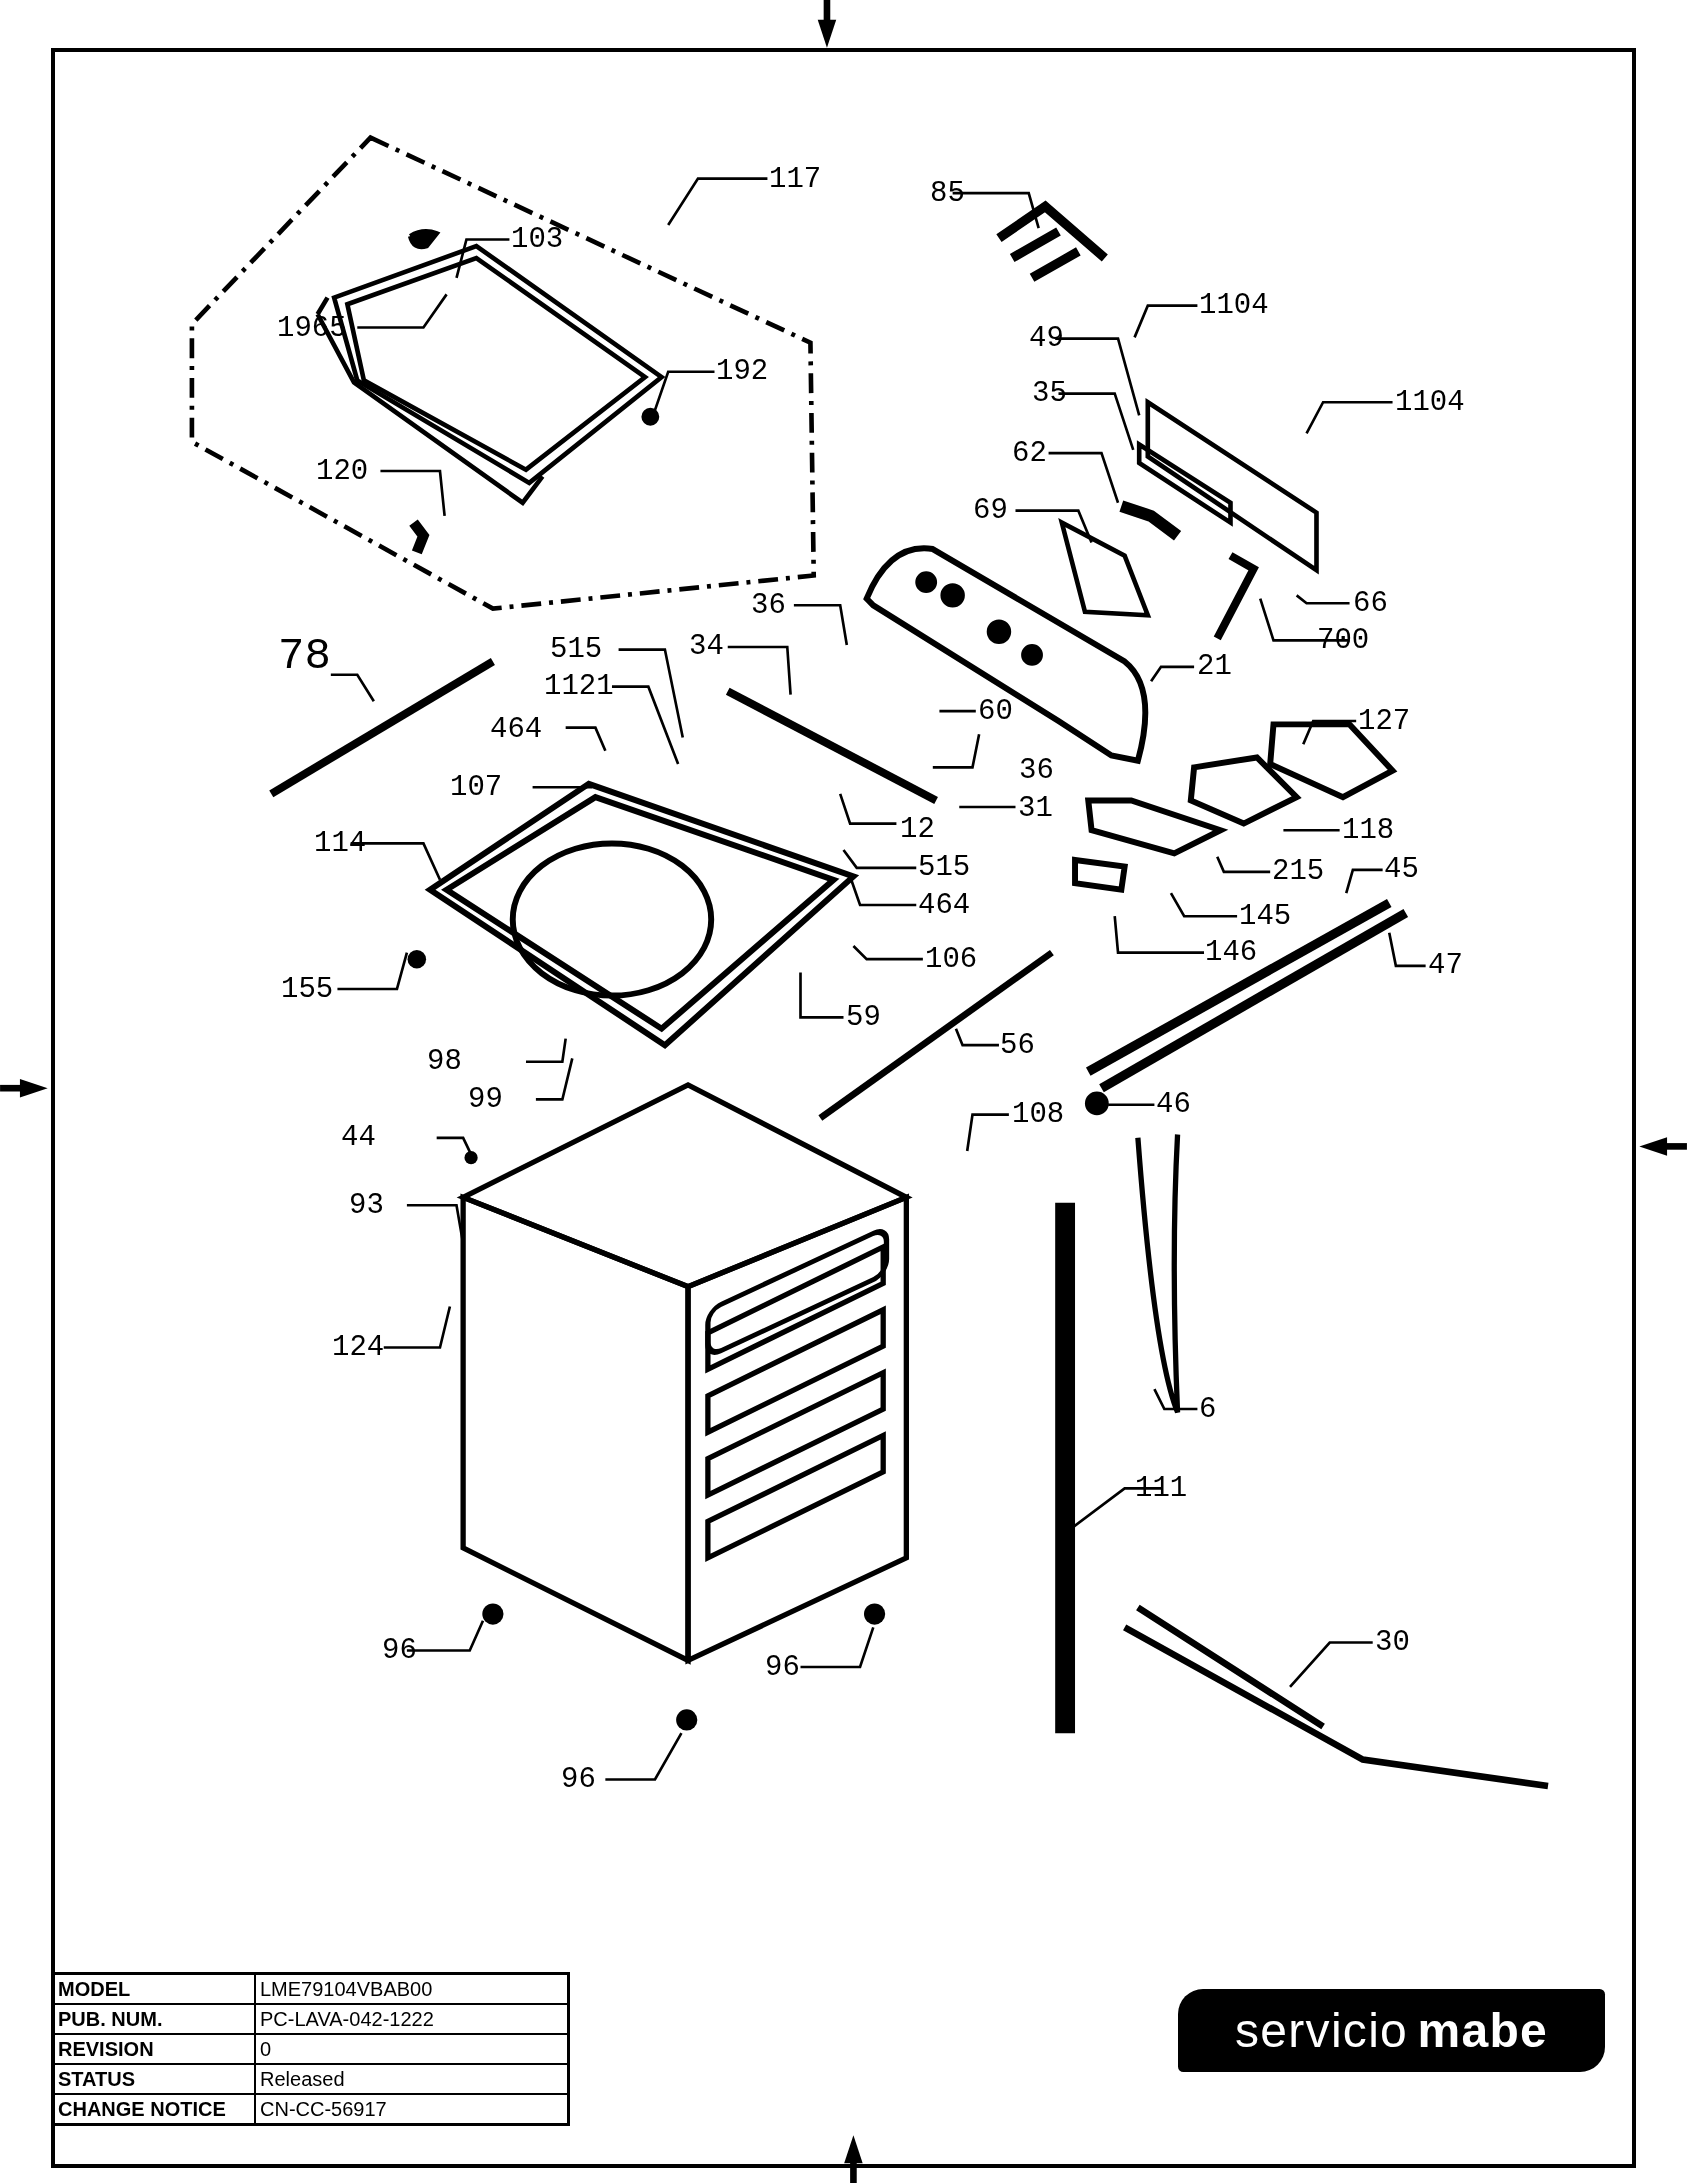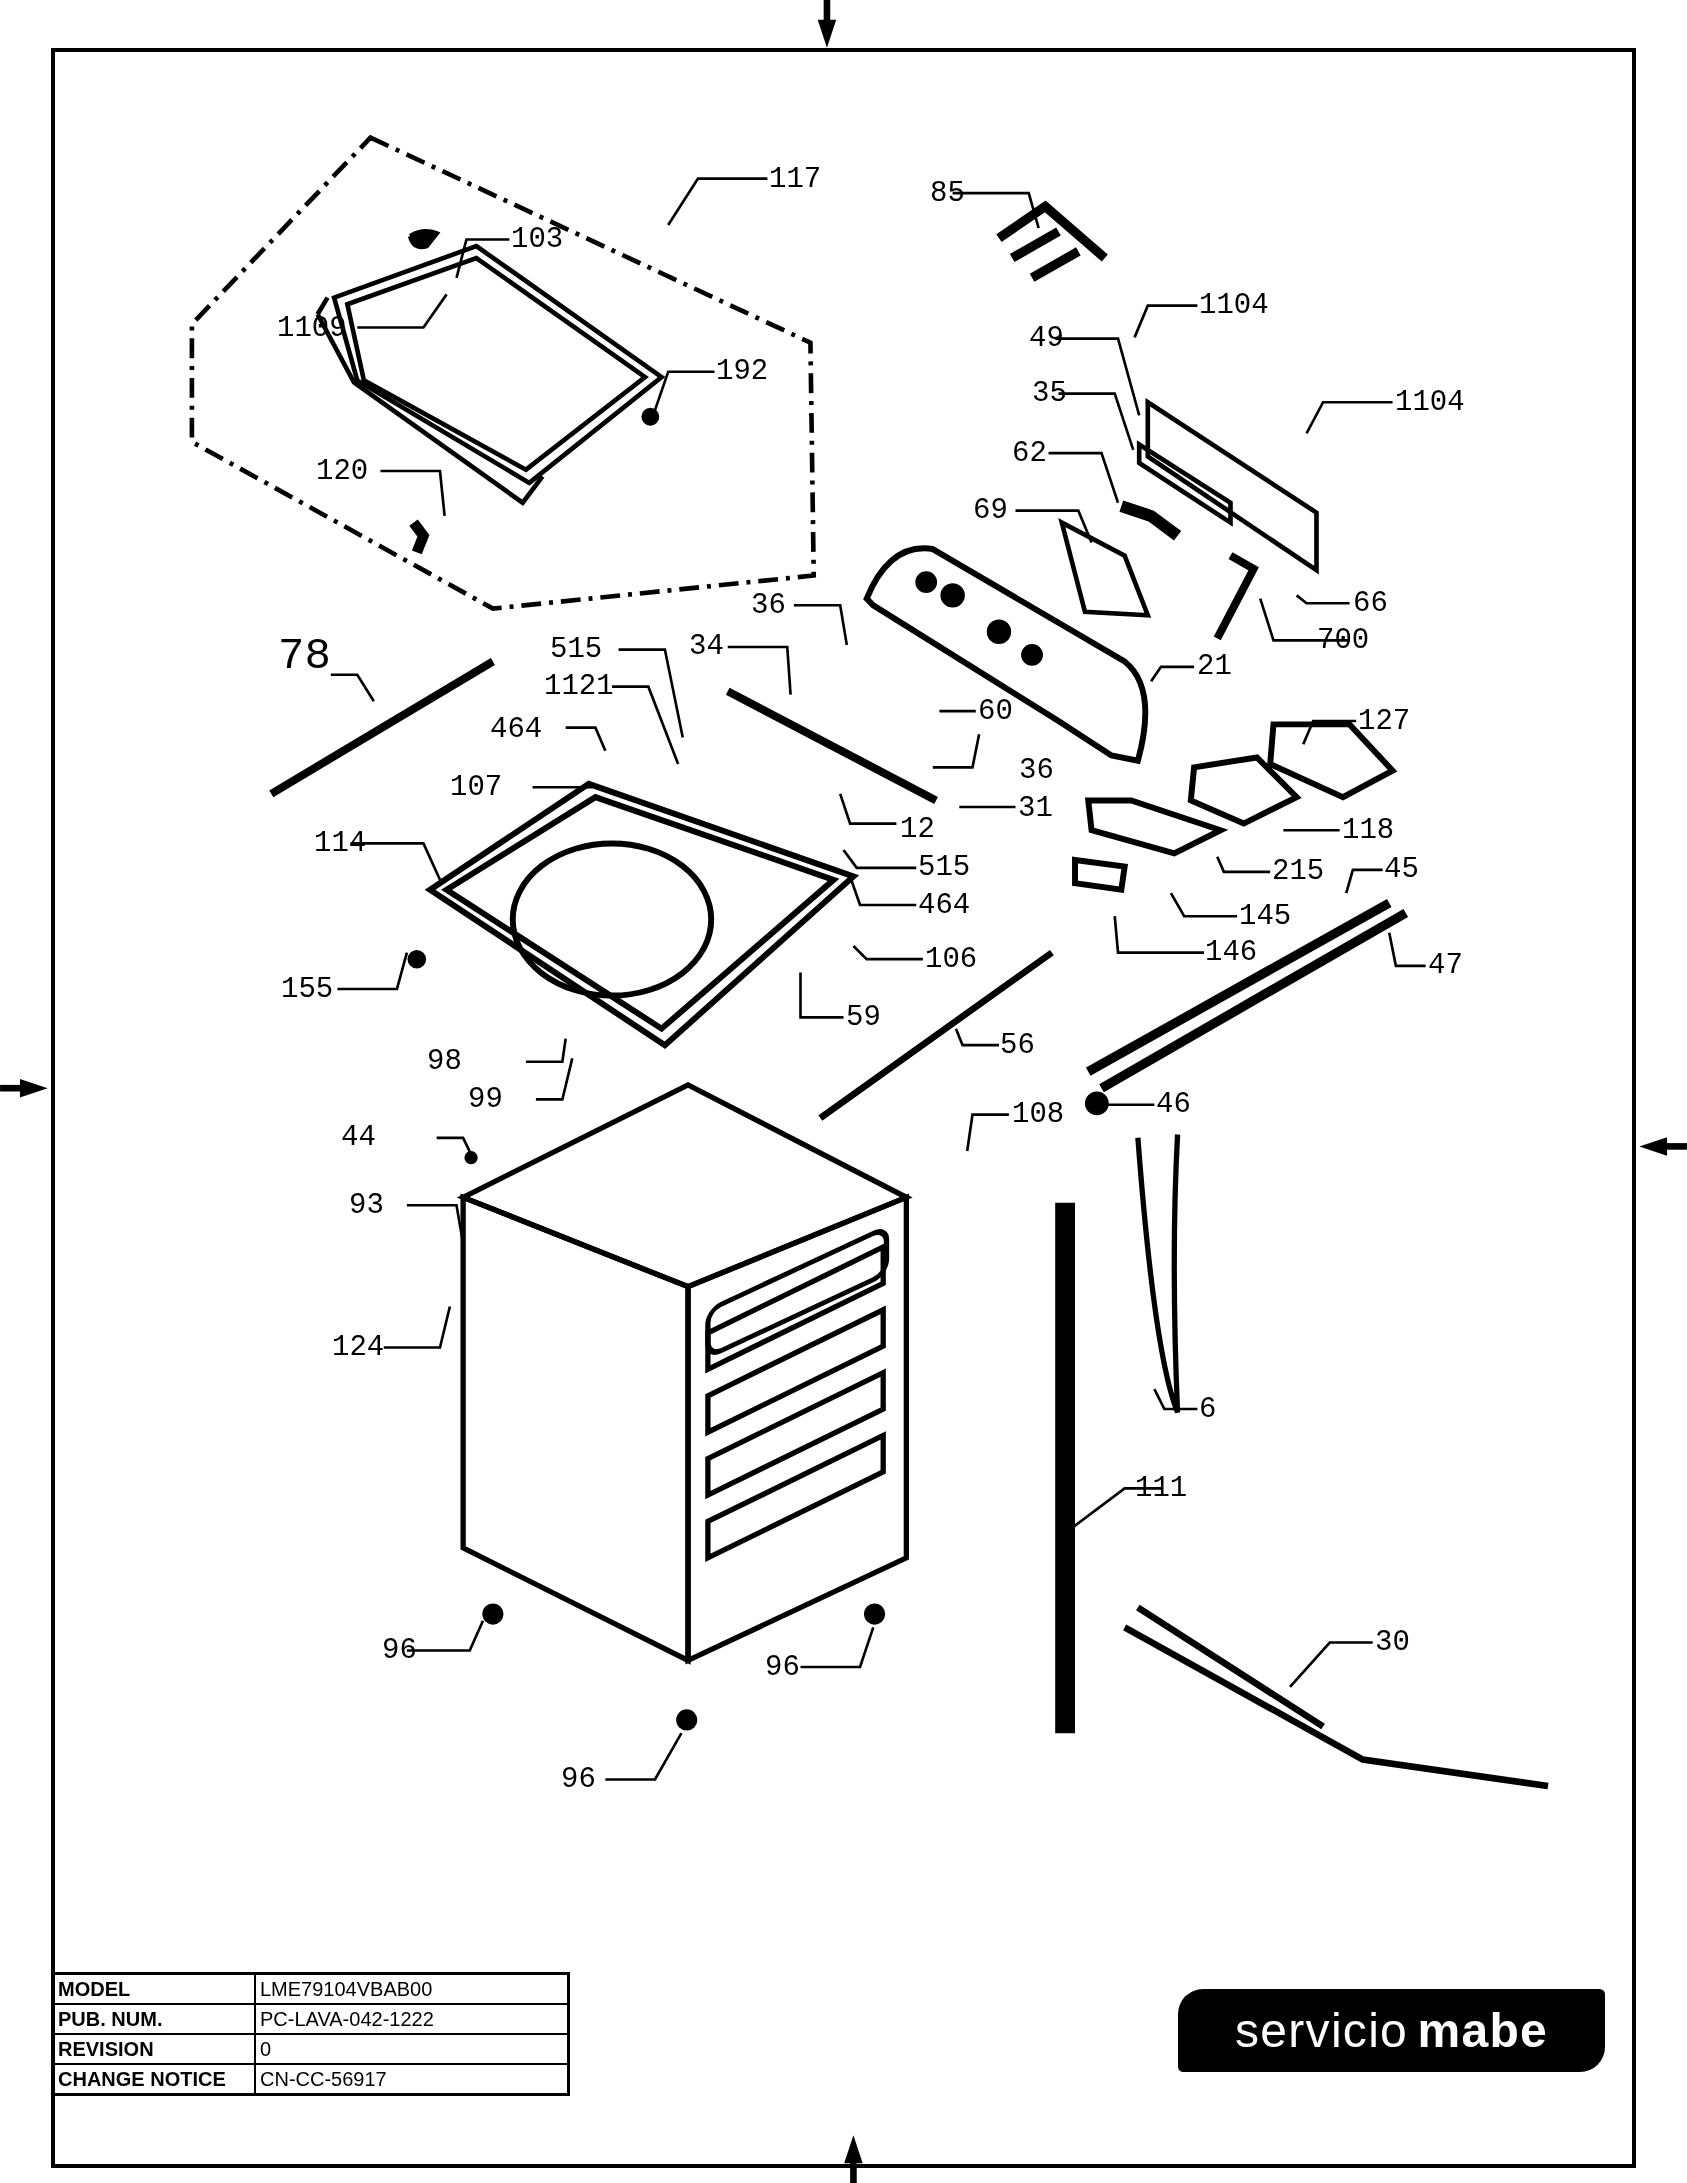--- a/index.html
+++ b/index.html
@@ -156,21 +156,21 @@
     <path d="M1755,2250 L1700,2250 L1620,2310"></path>
       <path d="M615,2495 L710,2495 L730,2450"></path>
     <path d="M1210,2520 L1300,2520 L1320,2460"></path>
       <path d="M915,2690 L990,2690 L1030,2620"></path>
     <path d="M2075,2483 L2010,2483 L1950,2550"></path>
   </g>
 </svg>
 
 <div class="lbl" style="left:769px;top:165px">117</div>
 <div class="lbl" style="left:511px;top:225px">103</div>
-<div class="lbl" style="left:277px;top:314px">1109</div>
+<div class="lbl" style="left:277px;top:314px">1965</div>
 <div class="lbl" style="left:716px;top:357px">192</div>
 <div class="lbl" style="left:316px;top:457px">120</div>
 <div class="lbl" style="left:930px;top:179px">85</div>
 <div class="lbl" style="left:1199px;top:291px">1104</div>
 <div class="lbl" style="left:1029px;top:324px">49</div>
 <div class="lbl" style="left:1032px;top:379px">35</div>
 <div class="lbl" style="left:1395px;top:388px">1104</div>
 <div class="lbl" style="left:1012px;top:439px">62</div>
 <div class="lbl" style="left:973px;top:496px">69</div>
 <div class="lbl" style="left:1353px;top:589px">66</div>
@@ -223,20 +223,24 @@
       </tr>
   <tr>
         <td class="k">PUB. NUM.</td>
         <td>PC-LAVA-042-1222</td>
       </tr>
   <tr>
         <td class="k">REVISION</td>
         <td>0</td>
       </tr>
   <tr>
+        <td class="k">STATUS</td>
+        <td>Released</td>
+      </tr>
+  <tr>
         <td class="k">CHANGE NOTICE</td>
         <td>CN-CC-56917</td>
       </tr>
 </tbody>
   </table>
 
 <div id="logo">
   <span class="l">servicio</span>
     <span class="b">mabe</span>
 </div>

